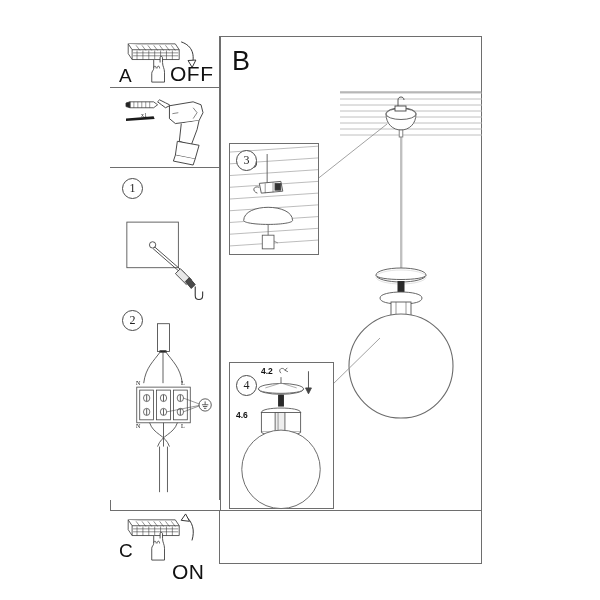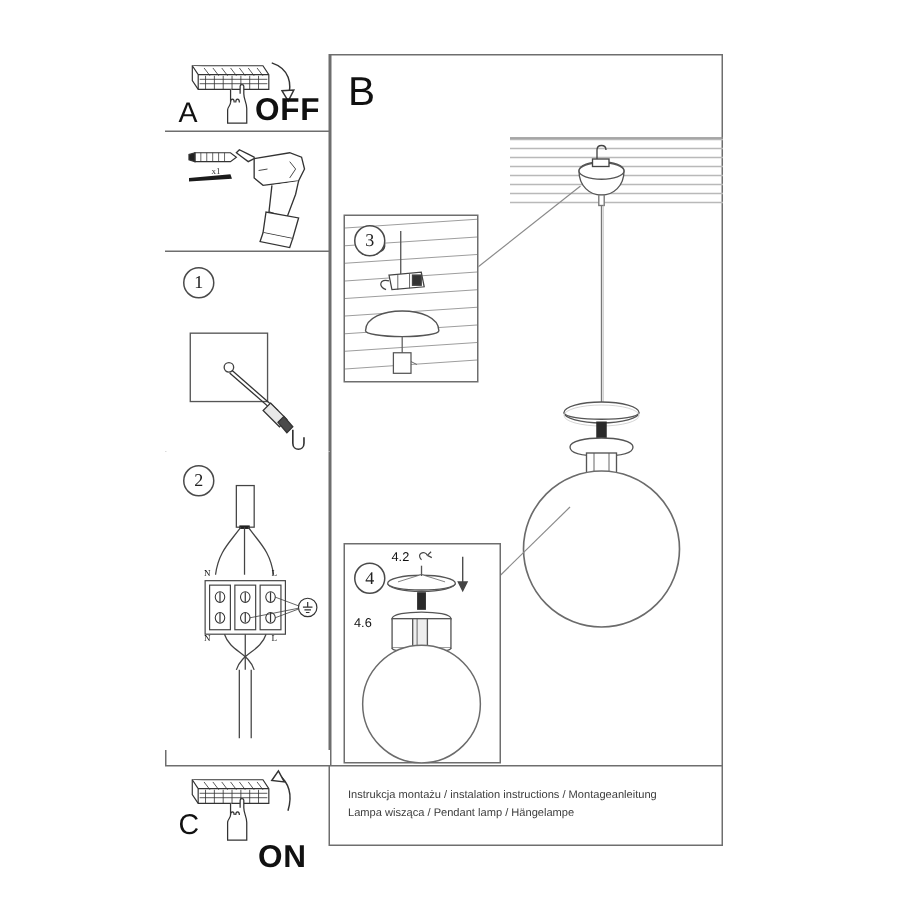--- a/index.html
+++ b/index.html
@@ -3,23 +3,23 @@
 <meta charset="utf-8">
 <style>
   html,body{margin:0;padding:0;background:#ffffff;}
   body{width:600px;height:600px;overflow:hidden;font-family:"Liberation Sans",sans-serif;color:#1a1a1a;}
   #sheet{position:relative;width:600px;height:600px;background:#fff;}
   .page-frame{position:absolute;left:110px;top:36px;width:372px;height:528px;border:1.6px solid #6e6e6e;background:#fff;box-sizing:border-box;}
   .panel{position:absolute;border:1.3px solid #6e6e6e;background:#fff;box-sizing:border-box;}
   .svgbox{position:absolute;left:0;top:0;width:100%;height:100%;overflow:visible;}
   .lbl{position:absolute;font-family:"Liberation Sans",sans-serif;color:#111;line-height:1;white-space:nowrap;}
   .lbl-A{font-size:19px;font-weight:400;}
-  .lbl-off{font-size:21px;font-weight:700;letter-spacing:.5px;}
+  .lbl-off{font-size:21px;font-weight:400;letter-spacing:.5px;}
   .lbl-B{font-size:27px;font-weight:400;}
-  .lbl-small{font-size:8.5px;}
+  .lbl-small{font-size:8.5px;font-weight:bold;}
   .lbl-term{font-size:6px;font-family:"Liberation Serif",serif;}
   .lbl-x1{font-size:6px;font-family:"Liberation Serif",serif;color:#333;}
   .caption{position:absolute;left:232px;top:524px;width:230px;font-size:7.4px;line-height:1.62;color:#3b3b3b;}
   .stepnum{position:absolute;width:19px;height:19px;border:1.2px solid #4a4a4a;border-radius:50%;
            display:flex;align-items:center;justify-content:center;font-size:12px;
            font-family:"Liberation Serif",serif;color:#222;background:#fff;}
   .divline{position:absolute;background:#6e6e6e;}
 </style>
 </head>
 <body>
@@ -275,21 +275,17 @@
         <path d="M49 50 L49 69" stroke-width="0.6"></path>
       </g>
 
       <circle cx="52" cy="108" r="40" fill="#fff" stroke="#6b6b6b" stroke-width="1"></circle>
     </svg>
     <div class="stepnum" style="left:6px;top:12px;">4</div>
     <div class="lbl lbl-small" style="left:6px;top:48px;">4.6</div>
     <div class="lbl lbl-small" style="left:31px;top:4px;">4.2</div>
   </div>
 
-  <div class="caption">
-    <div>Instrukcja montażu / instalation instructions / Montageanleitung</div>
-    <div>Lampa wisząca / Pendant lamp / Hängelampe</div>
-  </div>
 
   <div class="divline" style="left:220px;top:510px;width:262px;height:1.3px;"></div>
   <div class="divline" style="left:220px;top:36px;width:1.3px;height:474px;"></div>
 
 </div>
 
 </body></html>

